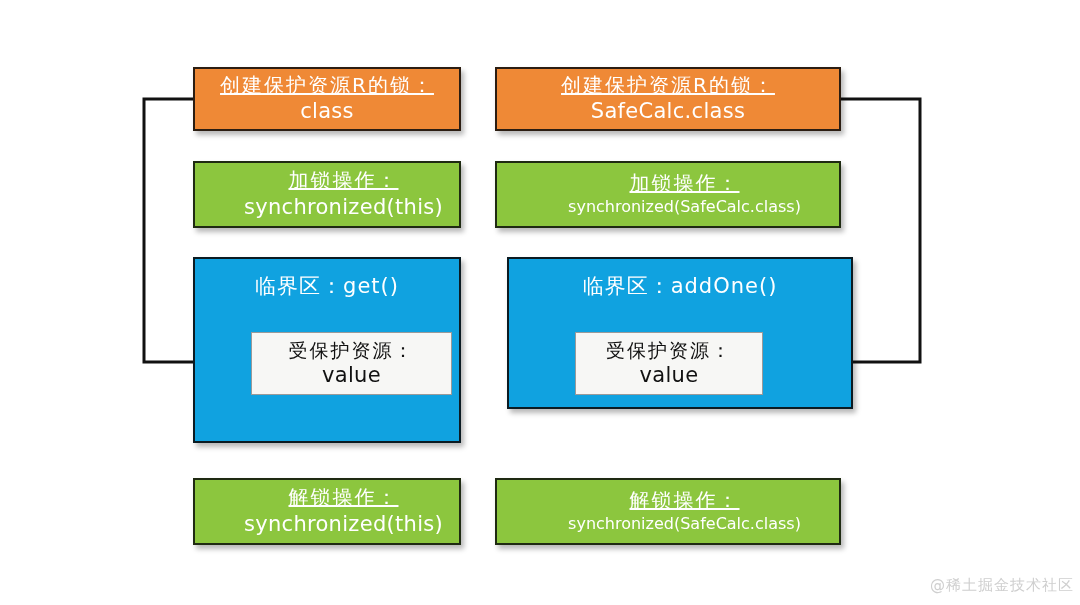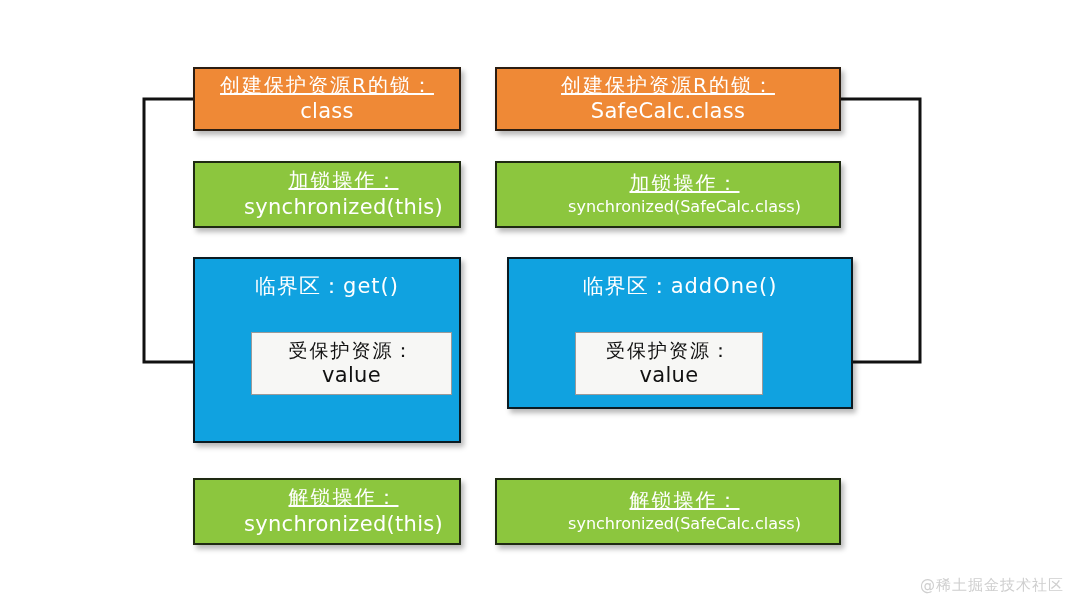--- a/index.html
+++ b/index.html
@@ -78,21 +78,21 @@
     position: absolute;
     left: 0; top: 0;
     width: 1080px;
     height: 605px;
     pointer-events: none;
   }
 
   
   #watermark {
     position: absolute;
-    right: 16px;
+    right: 6px;
     bottom: 10px;
     font-size: 15px;
     color: #cfcfcf;
     letter-spacing: 1px;
     user-select: none;
   }
 </style>
 </head>
 <body>
 

